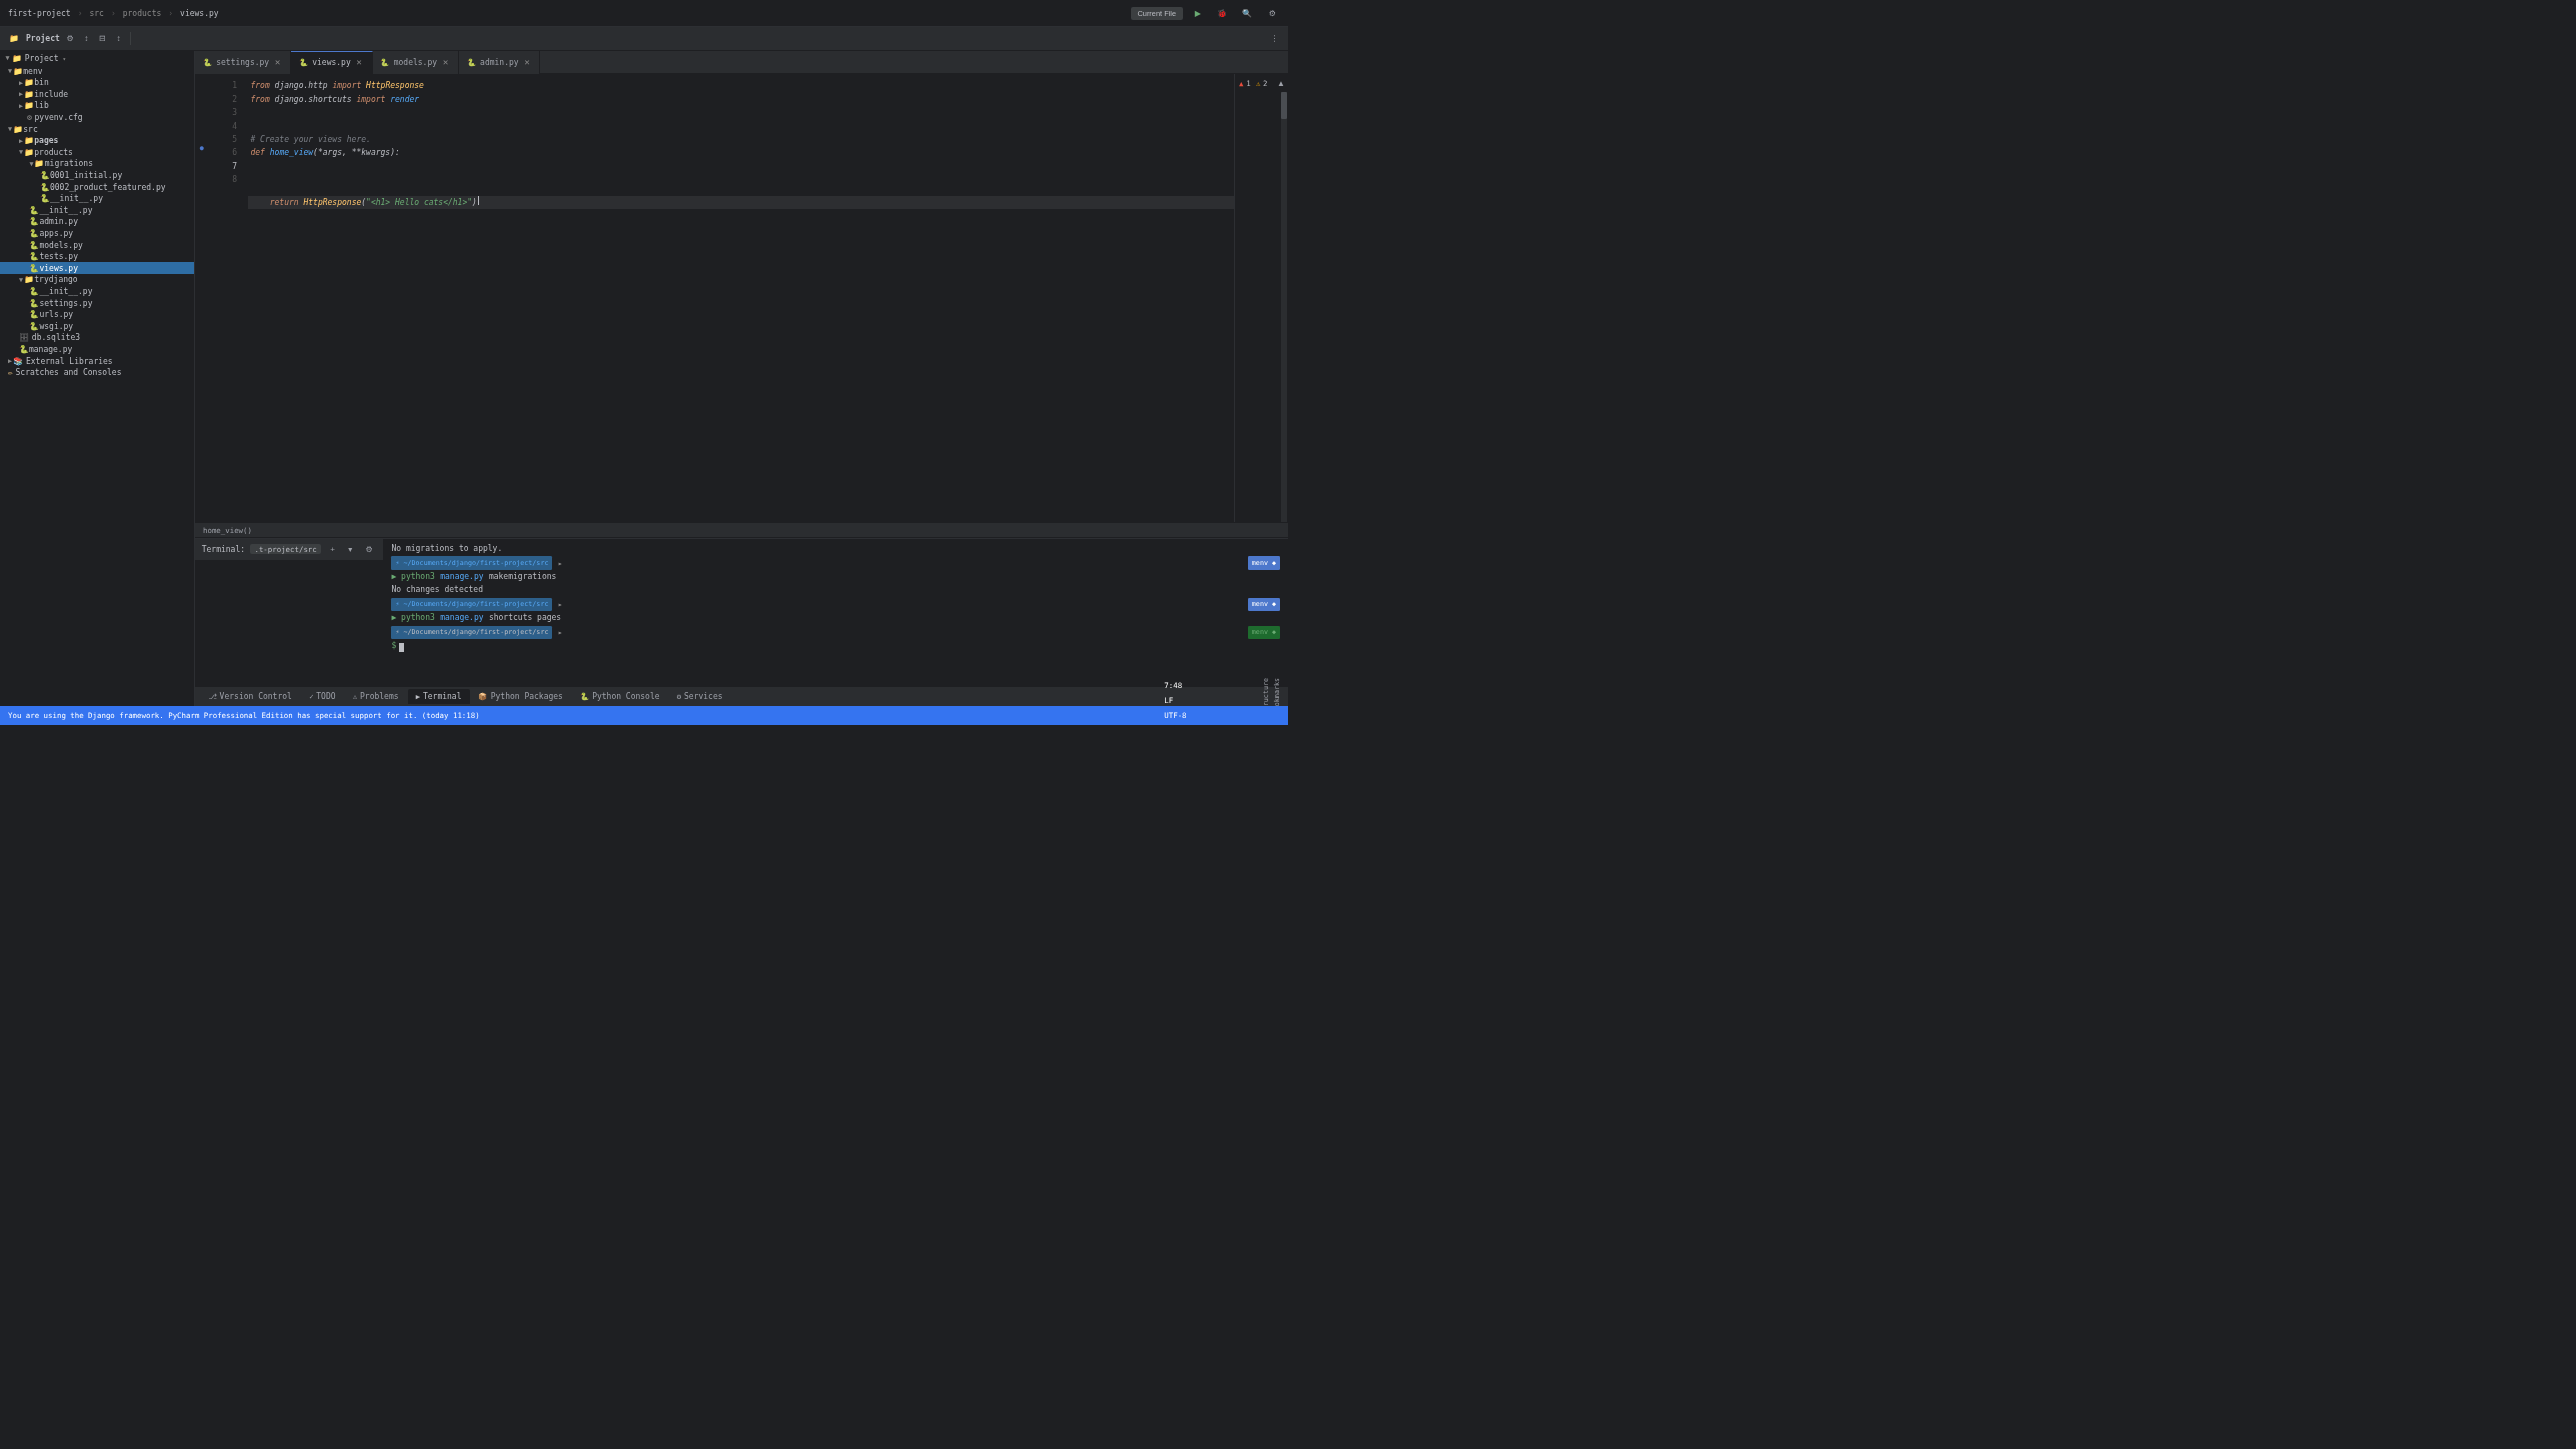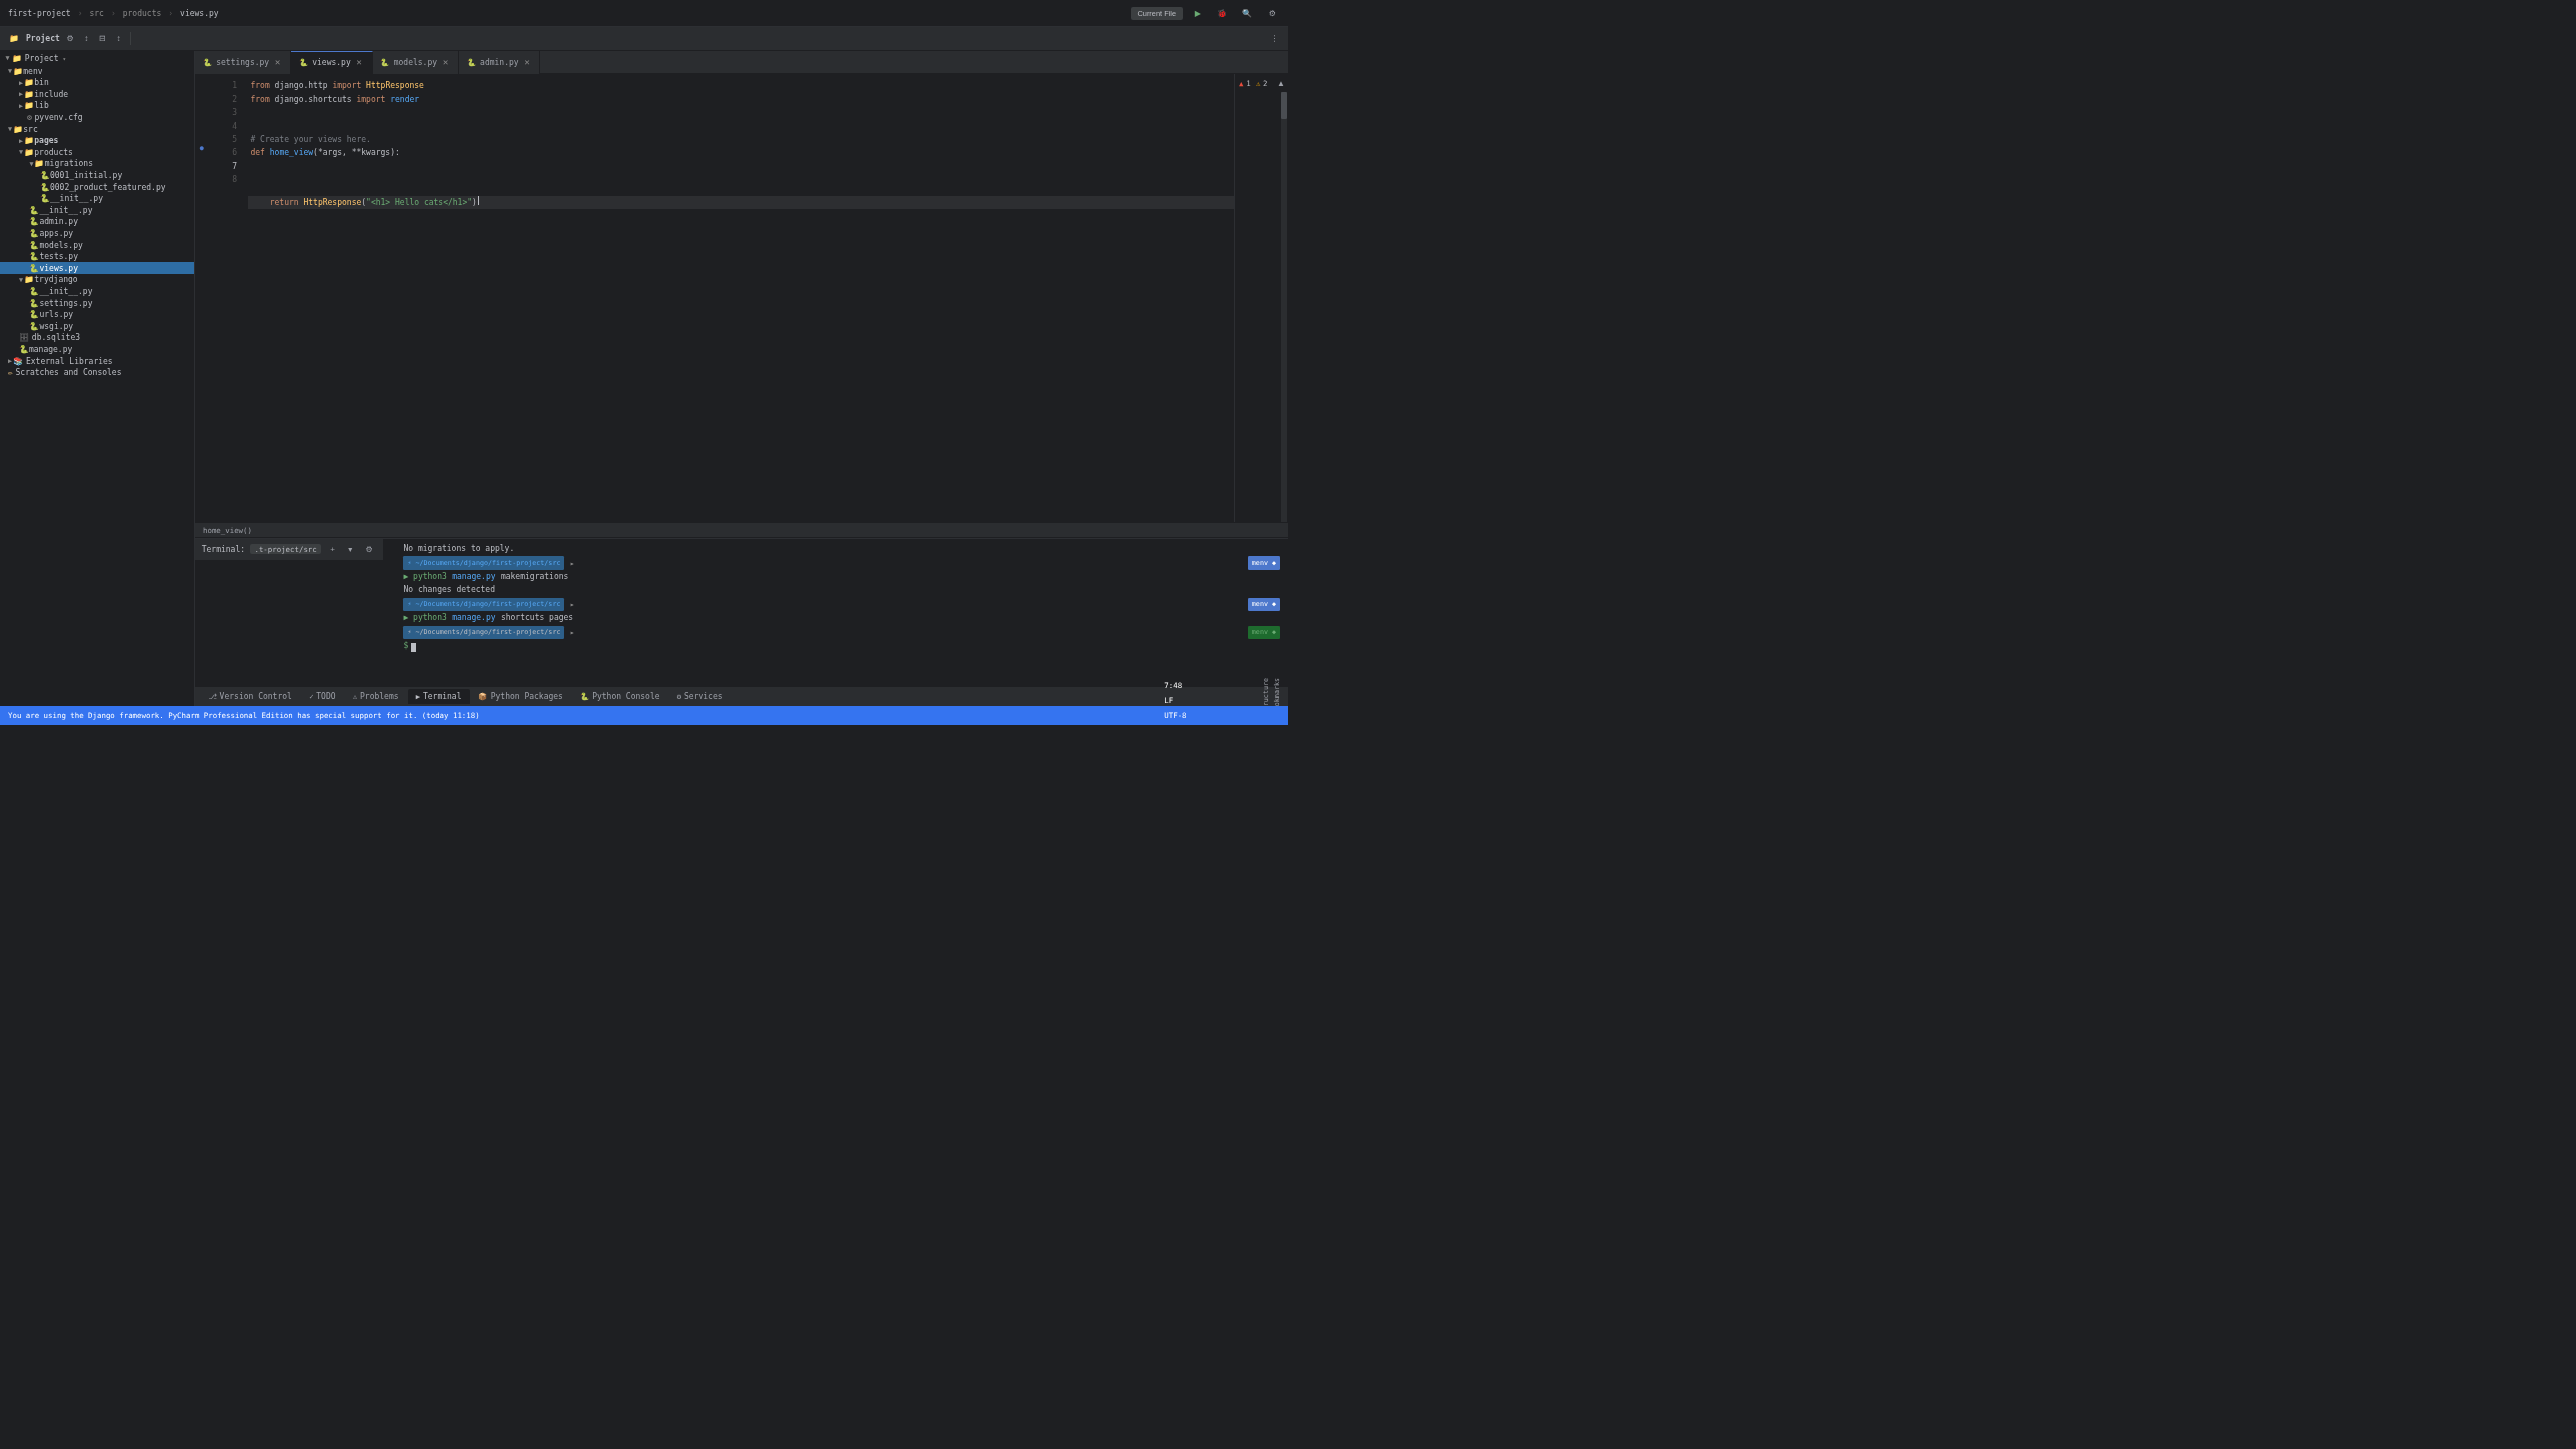--- a/index.html
+++ b/index.html
@@ -173,20 +173,21 @@
       padding: 5.4px 0 0 5.4px;
       line-height: 13.4px;
       font-size: 8px;
       overflow: auto;
     }
     .code-line {
       display: flex;
       align-items: flex-start;
       height: 13.4px;
       padding-left: 2.7px;
+      font-style: italic;
     }
     .code-line.highlighted { background: rgba(255,255,255,0.05); }
 
     
     .kw { color: #cf8e6d; }
     .fn { color: #56a8f5; }
     .str { color: #6aab73; }
     .cls { color: #ffc66d; }
     .cm { color: #7a7e85; }
     .param { color: #bcbec4; }
@@ -266,21 +267,21 @@
       font-size: 7.4px;
       color: #bcbec4;
     }
     .terminal-content {
       flex: 1;
       padding: 4px 8px;
       font-size: 8px;
       overflow-y: auto;
       line-height: 12px;
     }
-    .terminal-line { display: flex; align-items: flex-end; gap: 2.7px; margin-bottom: 1.3px; margin-left: 12px; }
+    .terminal-line { display: flex; align-items: flex-end; gap: 2.7px; margin-bottom: 1.3px; }
     .term-prompt { color: #6aab73; }
     .term-menv { 
       background: #4d78cc; 
       color: white; 
       padding: 0.7px 4px; 
       border-radius: 1.3px; 
       font-size: 6.7px;
       margin-left: auto;
     }
     .term-path-badge {

